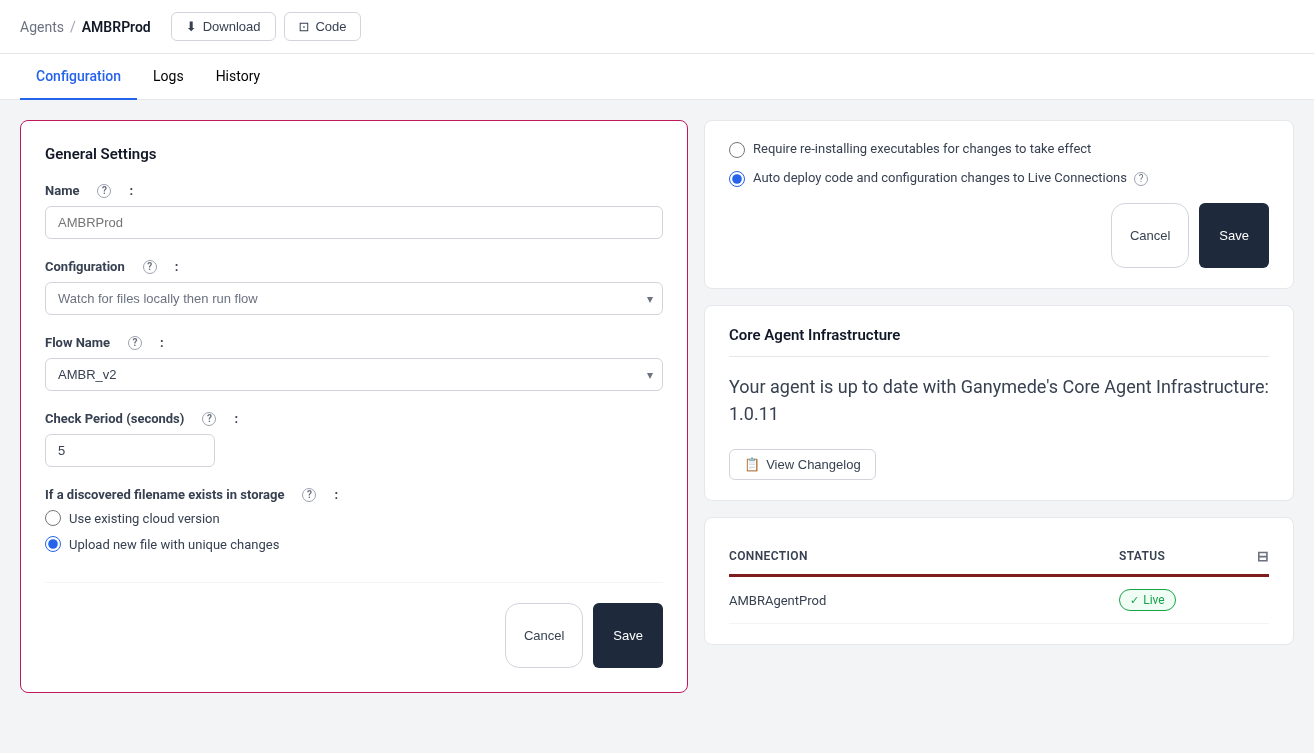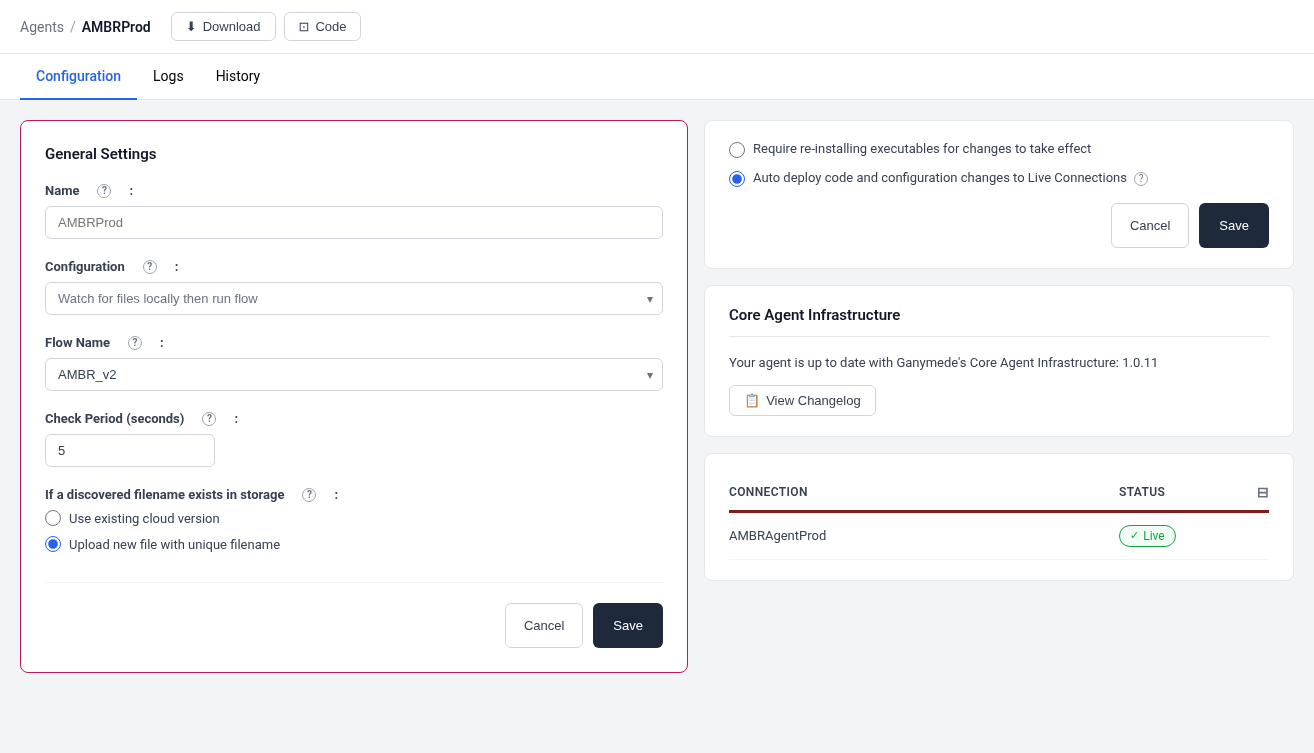--- a/index.html
+++ b/index.html
@@ -138,23 +138,23 @@
       accent-color: #2563eb;
       cursor: pointer;
     }
     .form-actions {
       display: flex; justify-content: flex-end; gap: 10px;
       margin-top: 30px;
       padding-top: 20px;
       border-top: 1px solid #f3f4f6;
     }
     .btn-cancel {
-      padding: 14px 18px;
-      border: 1px solid #d1d5db;
-      border-radius: 6px;
+      padding: 24px 18px;
+      border: 1px solid #d1d5db;
+      border-radius: 14px;
       background: #fff;
       font-size: 13px;
       color: #374151;
       cursor: pointer;
     }
     .btn-save {
       padding: 8px 20px;
       border: none;
       border-radius: 6px;
       background: #1e293b;
@@ -197,23 +197,23 @@
       padding: 8px 20px;
       border: none;
       border-radius: 6px;
       background: #1e293b;
       font-size: 13px;
       color: #fff;
       cursor: pointer;
       font-weight: 500;
     }
     .infra-text {
-      font-size: 13px;
-      color: #374151;
-      margin-bottom: 12px;
+      font-size: 18px;
+      color: #374151;
+      margin-bottom: 22px;
       line-height: 1.5;
     }
     .btn-changelog {
       display: flex; align-items: center; gap: 6px;
       padding: 7px 14px;
       border: 1px solid #d1d5db;
       border-radius: 6px;
       background: #fff;
       font-size: 13px;
       color: #374151;
@@ -360,21 +360,21 @@
         <span class="help-icon">?</span>
         <span> :</span>
       </div>
       <div class="radio-group">
         <label class="radio-item">
           <input type="radio" class="radio-input" name="discovered" value="existing" style="">
           <span>Use existing cloud version</span>
         </label>
         <label class="radio-item">
           <input type="radio" class="radio-input" name="discovered" value="upload" checked="" style="">
-          <span>Upload new file with unique filename</span>
+          <span>Upload new file with unique changes</span>
         </label>
       </div>
     </div>
 
     <div class="form-actions">
       <button class="btn-cancel">
         <span>Cancel</span>
       </button>
       <button class="btn-save">
         <span>Save</span>

